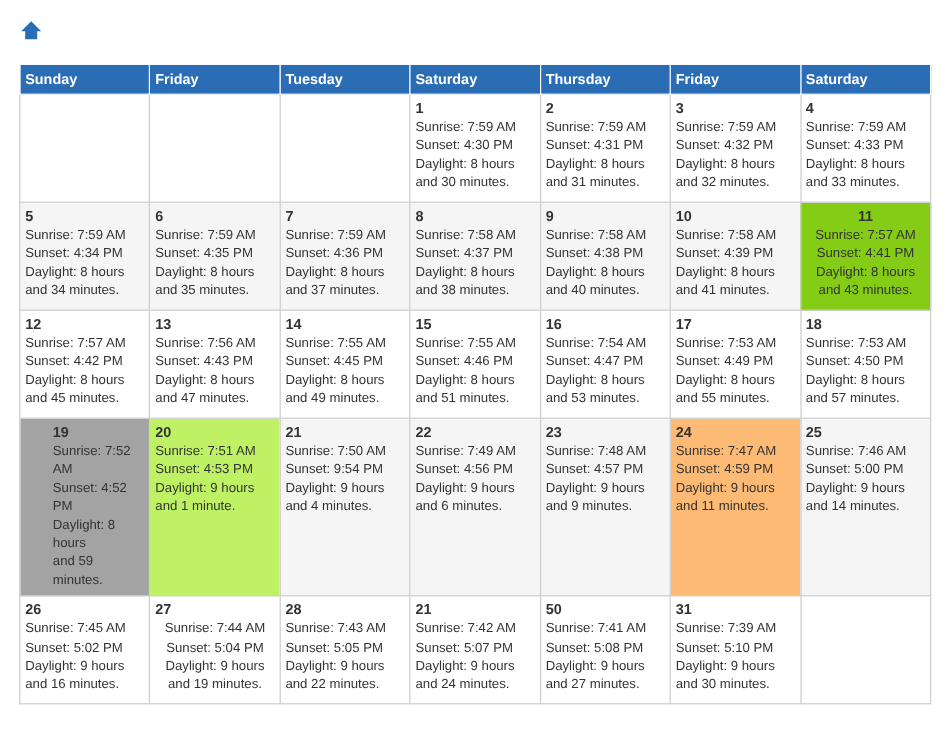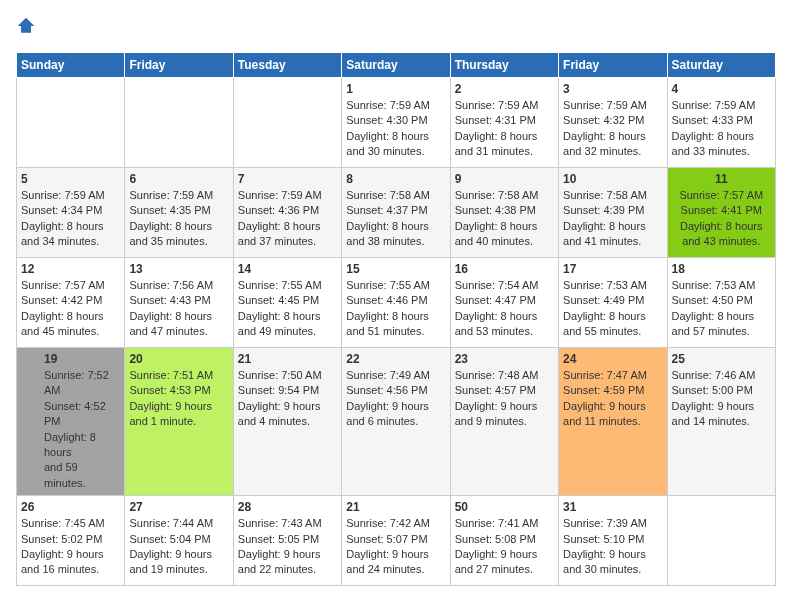--- a/index.html
+++ b/index.html
@@ -314,21 +314,21 @@
       <tr>
         <td>
           <span class="day-number">26</span>
           <div class="day-info" style="white-space: pre-line;">Sunrise: 7:45 AM
 Sunset: 5:02 PM
 Daylight: 9 hours
 and 16 minutes.</div>
         </td>
         <td>
           <span class="day-number">27</span>
-          <div class="day-info" style="white-space: pre-line;">Sunrise: 7:44 AM
+          <div class="day-info" style="white-space: pre-line; text-align: center;">Sunrise: 7:44 AM
 Sunset: 5:04 PM
 Daylight: 9 hours
 and 19 minutes.</div>
         </td>
         <td>
           <span class="day-number">28</span>
           <div class="day-info" style="white-space: pre-line;">Sunrise: 7:43 AM
 Sunset: 5:05 PM
 Daylight: 9 hours
 and 22 minutes.</div>

